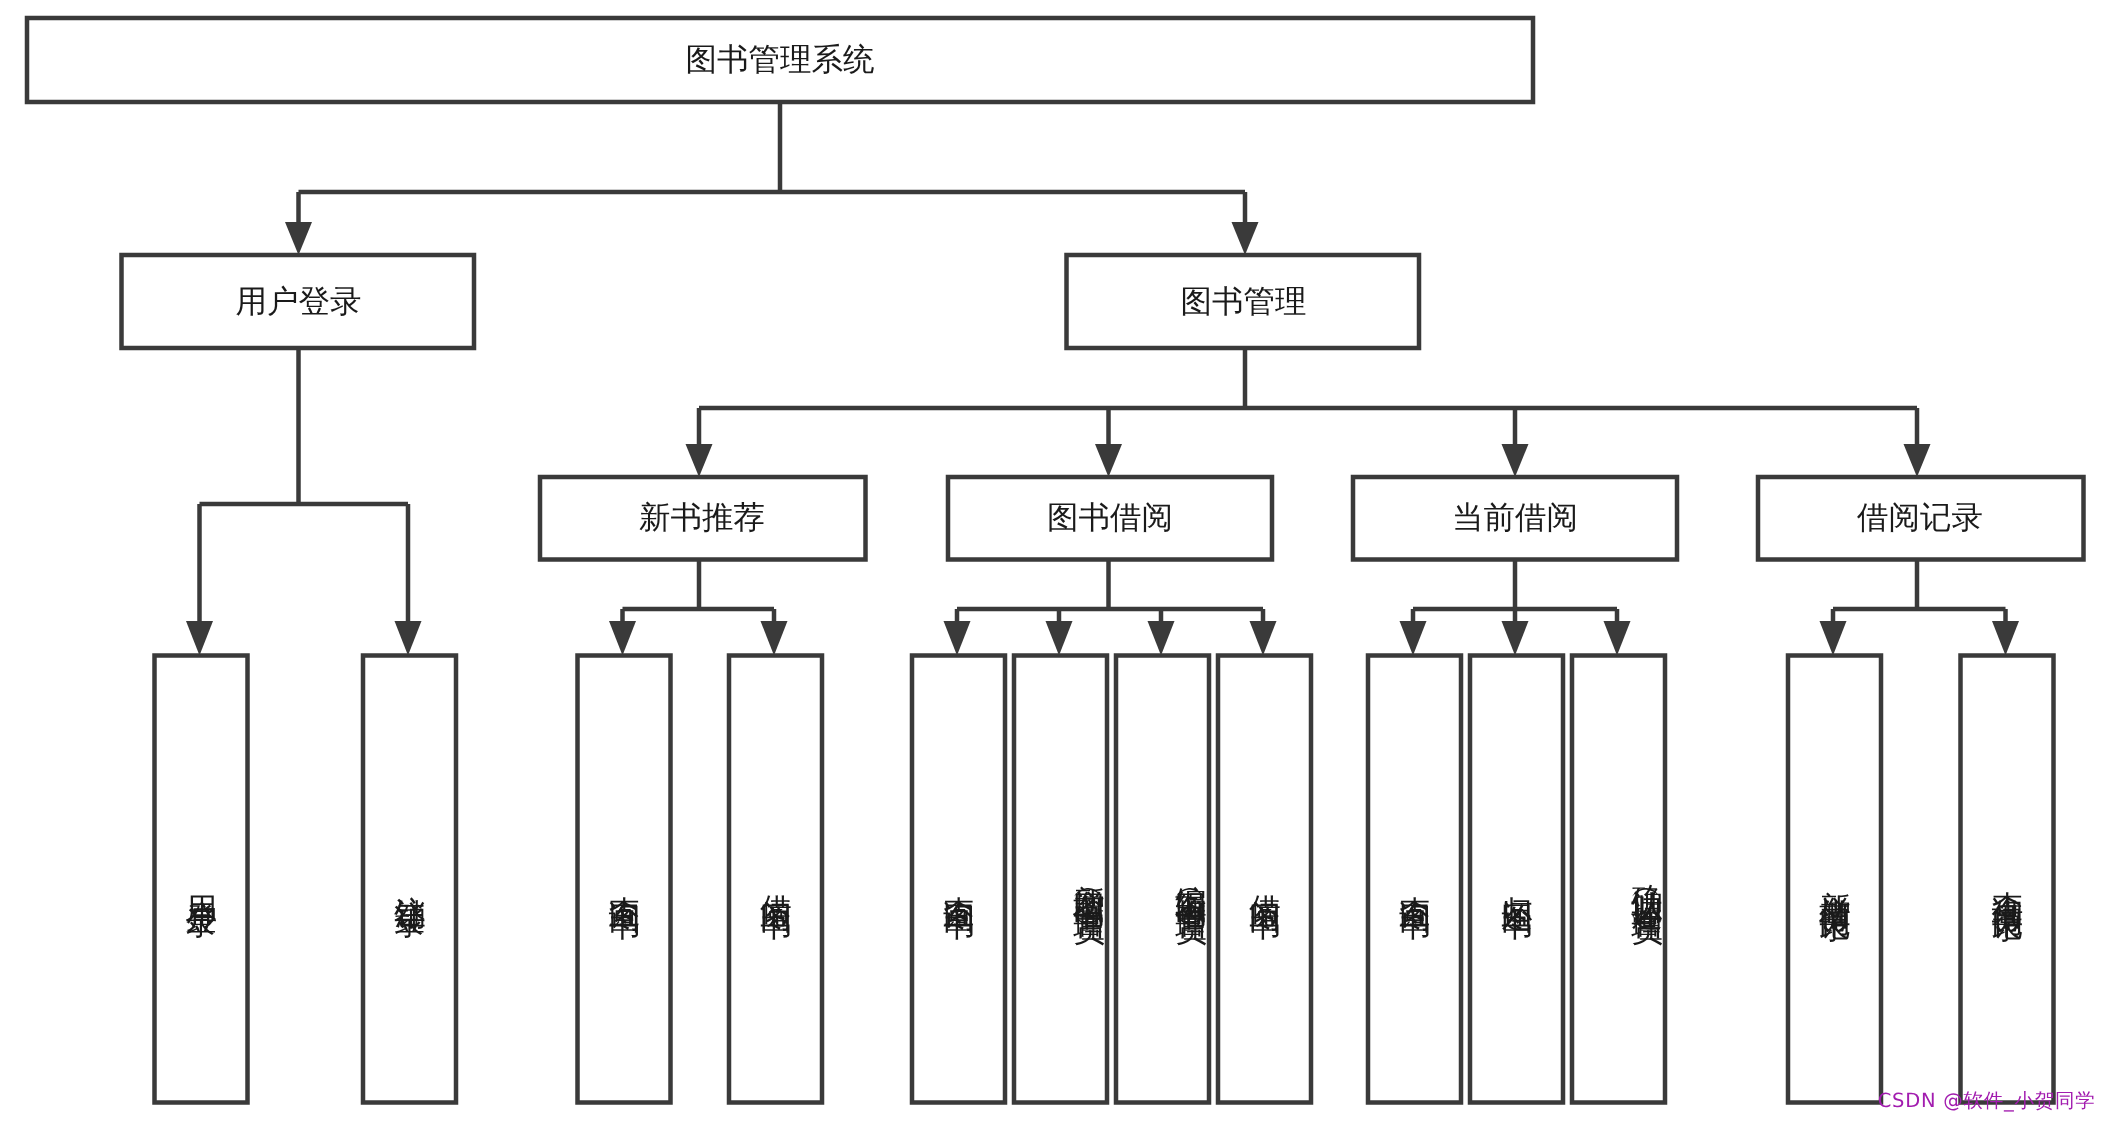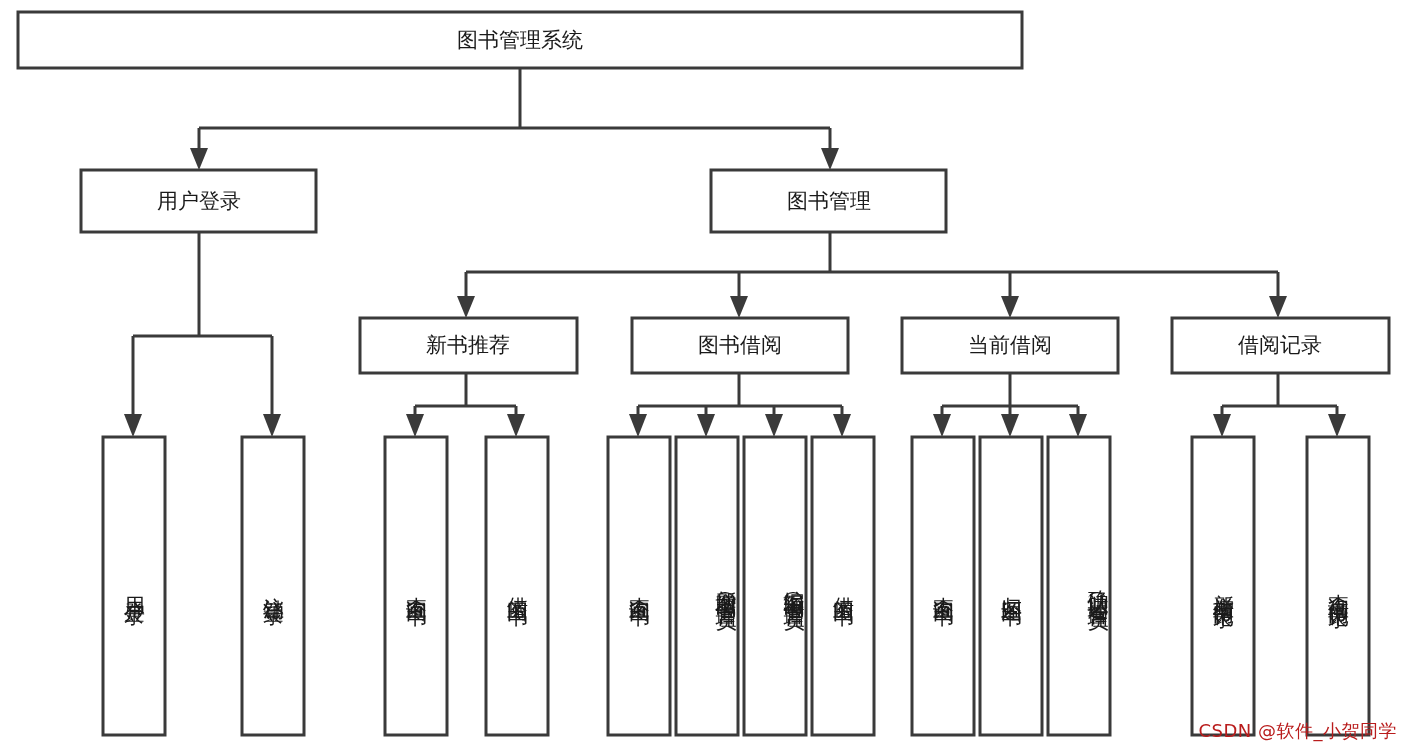--- a/index.html
+++ b/index.html
@@ -63,22 +63,22 @@
     justify-content: center;
     text-align: center;
     pointer-events: none;
     user-select: none;
   }
   .watermark {
     position: absolute;
     right: 8px;
     bottom: 4px;
     font-family: "DejaVu Sans", "Liberation Sans", sans-serif;
-    font-size: 18px;
-    color: #b91c1c;
+    font-size: 13px;
+    color: #a21caf;
     white-space: nowrap;
     letter-spacing: 0.5px;
   }
 </style>
 </head>
 <body>
 
 <div id="diagram-root">
 
   <svg class="diagram-canvas" viewBox="0 0 1405 747">

